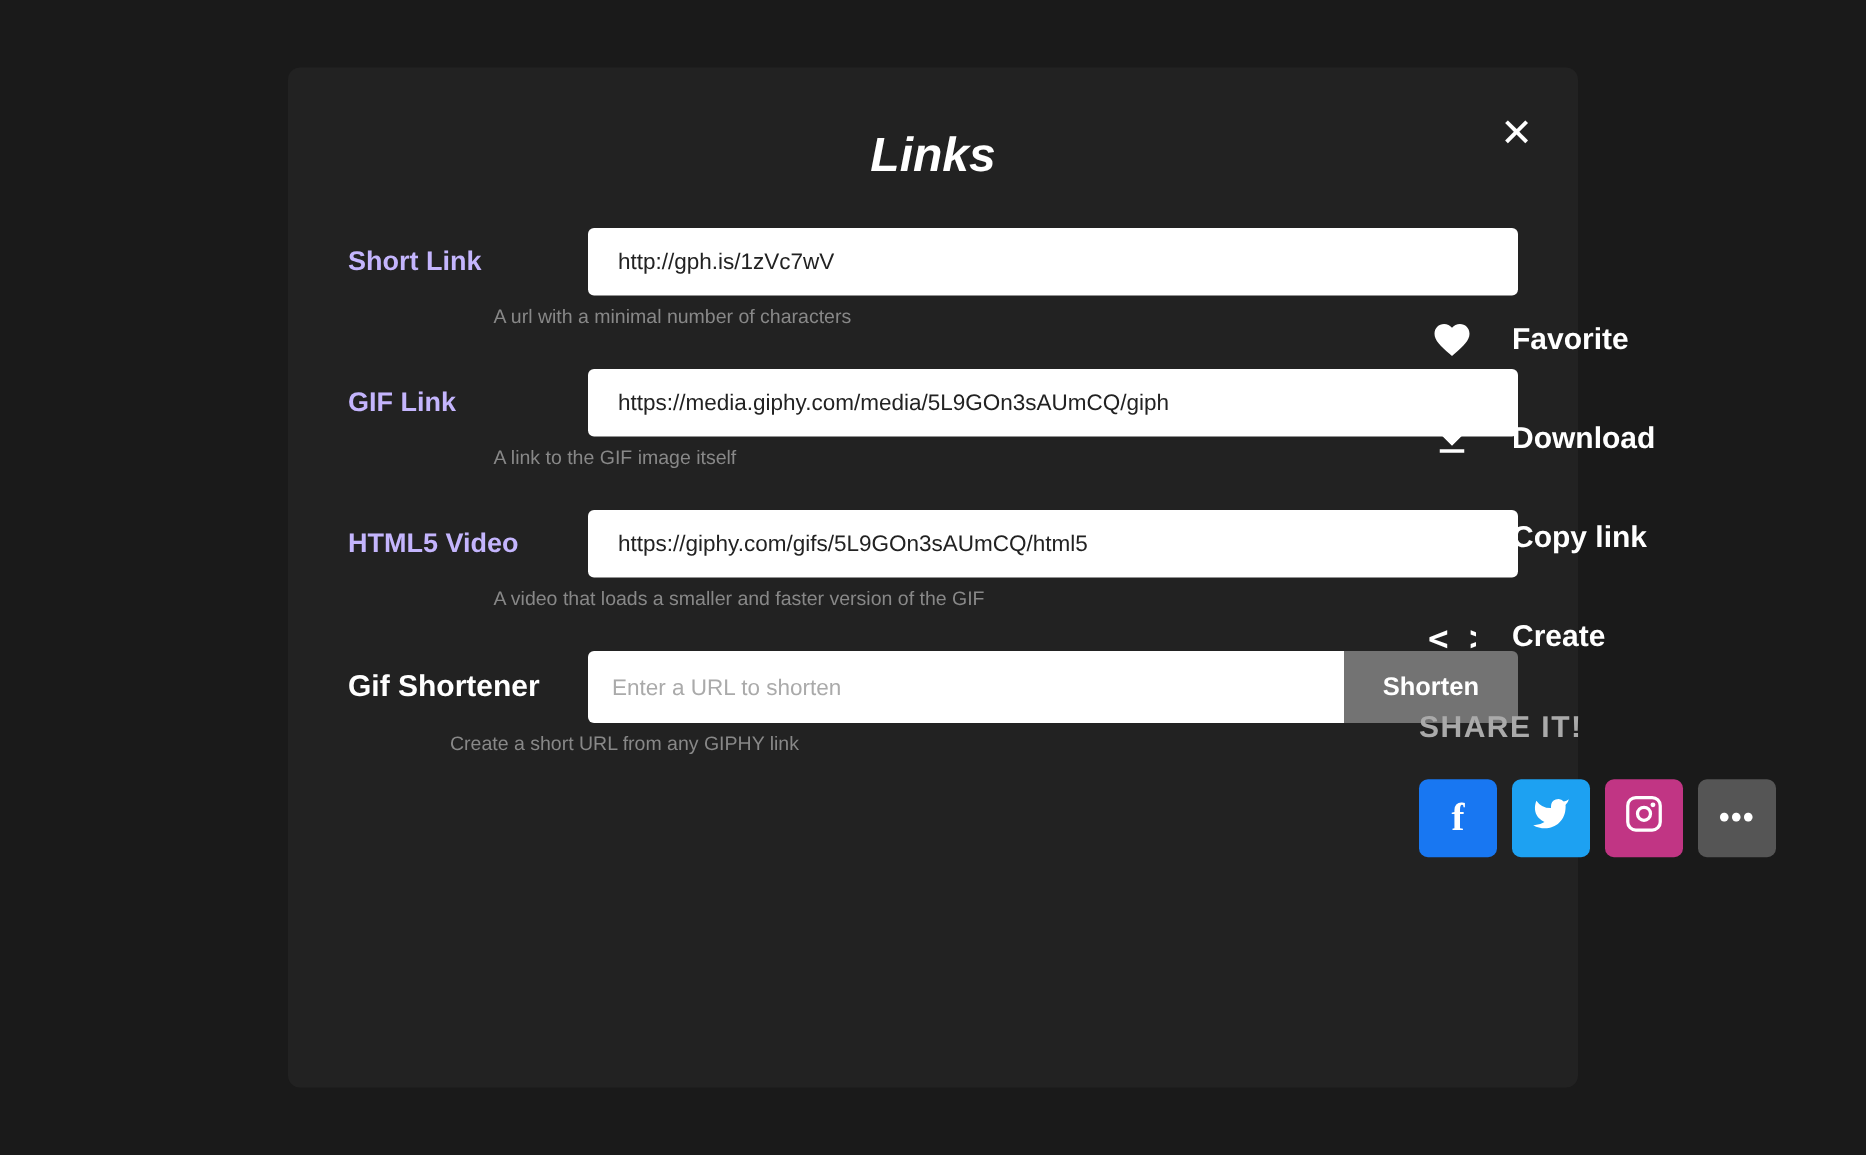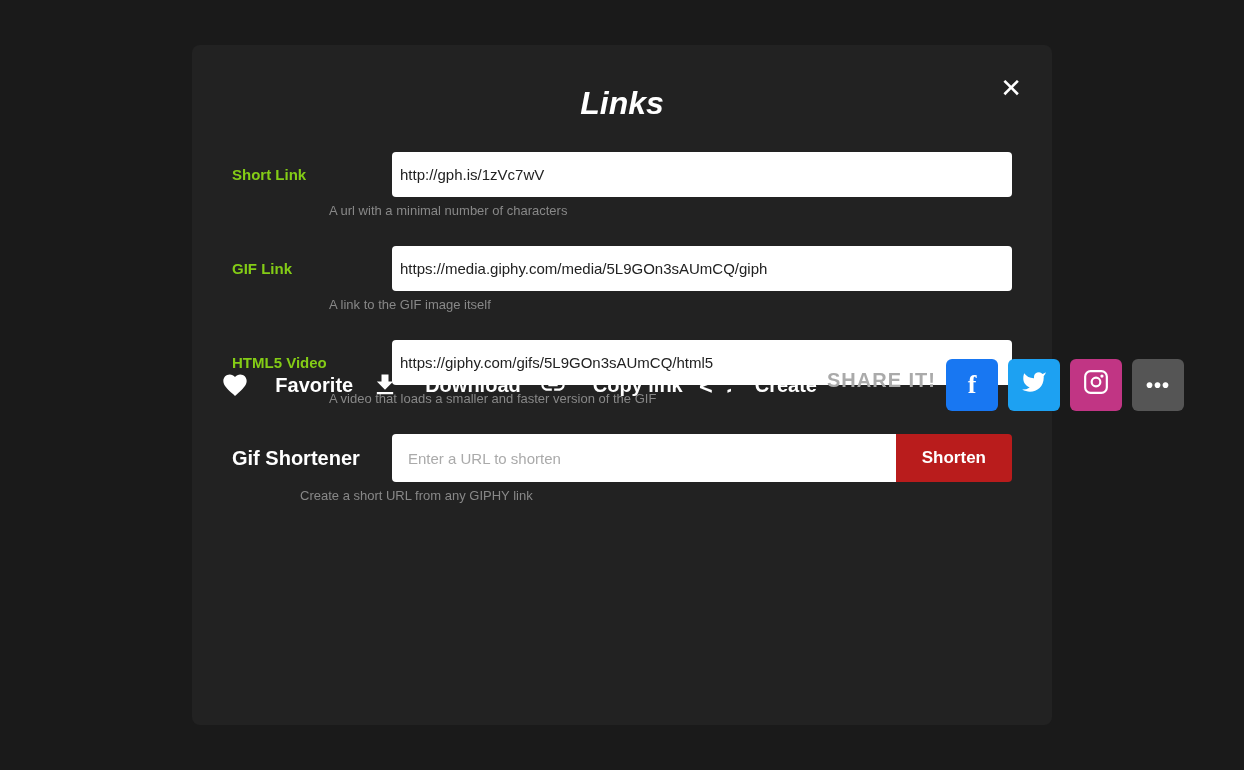--- a/index.html
+++ b/index.html
@@ -48,32 +48,32 @@
       font-size: 26px;
       cursor: pointer;
       line-height: 1;
     }
     .field-row {
       display: flex;
       align-items: center;
       margin-bottom: 6px;
     }
     .field-label {
-      color: #84cc16;
-      font-size: 15px;
+      color: #c4b5fd;
+      font-size: 18px;
       font-weight: 700;
       width: 160px;
       flex-shrink: 0;
     }
     .field-input {
       flex: 1;
       background: #ffffff;
       border: none;
       border-radius: 4px;
-      padding: 14px 8px;
+      padding: 14px 20px;
       font-size: 15px;
       color: #222222;
       outline: none;
     }
     .field-input::placeholder {
       color: #999999;
     }
     .field-hint {
       color: #888888;
       font-size: 13px;
@@ -105,21 +105,21 @@
       border: none;
       padding: 14px 16px;
       font-size: 15px;
       color: #222222;
       outline: none;
     }
     .shortener-input::placeholder {
       color: #aaaaaa;
     }
     .shorten-btn {
-      background: #b91c1c;
+      background: #737373;
       color: #ffffff;
       border: none;
       padding: 14px 26px;
       font-size: 17px;
       font-weight: 700;
       cursor: pointer;
       white-space: nowrap;
     }
     .shortener-hint {
       color: #888888;
@@ -128,20 +128,21 @@
       margin-top: 6px;
     }
 
     
     .sidebar {
       position: absolute;
       right: 60px;
       top: 50%;
       transform: translateY(-50%);
       display: flex;
+      flex-direction: column;
       gap: 10px;
       min-width: 200px;
     }
     .sidebar-item {
       display: flex;
       align-items: center;
       gap: 18px;
       cursor: pointer;
       padding: 6px 0;
     }

